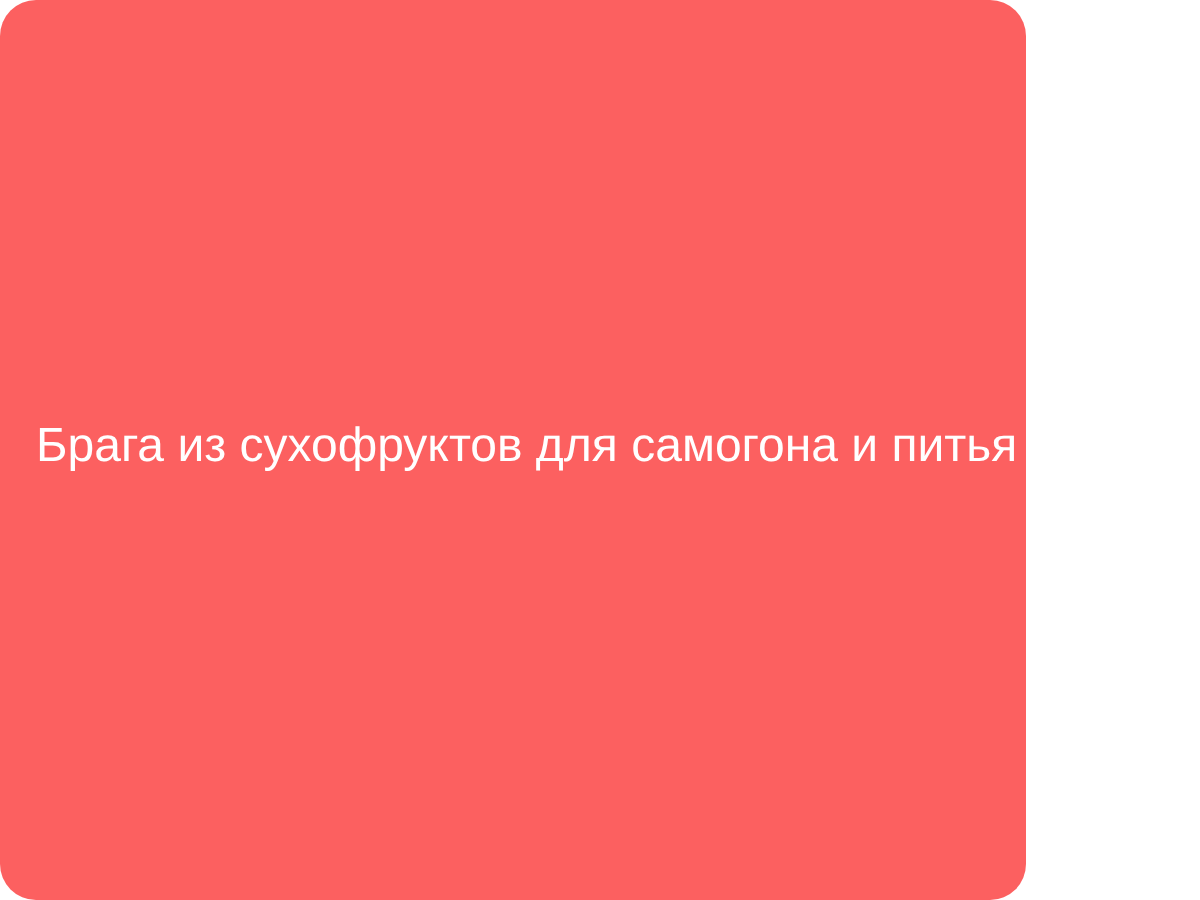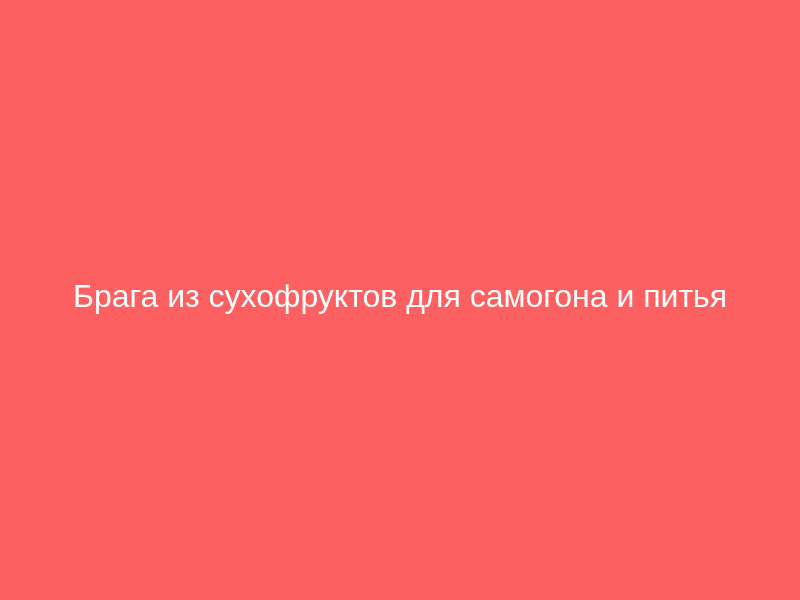--- a/index.html
+++ b/index.html
@@ -13,27 +13,28 @@
     height: 600px;
     overflow: hidden;
     font-family: "Liberation Sans", "DejaVu Sans", sans-serif;
     -webkit-font-smoothing: antialiased;
   }
 
   
   .placeholder-card {
     position: relative;
     box-sizing: border-box;
-    width: 800px;
+    width: 684px;
     height: 600px;
     background-color: #fc6060;
     display: flex;
     align-items: center;
     justify-content: center;
     text-align: center;
+    border-radius: 24px;
   }
 
   .title-wrap {
     width: 100%;
     padding: 0 24px;
     box-sizing: border-box;
     display: block;
   }
 
   .placeholder-title {

